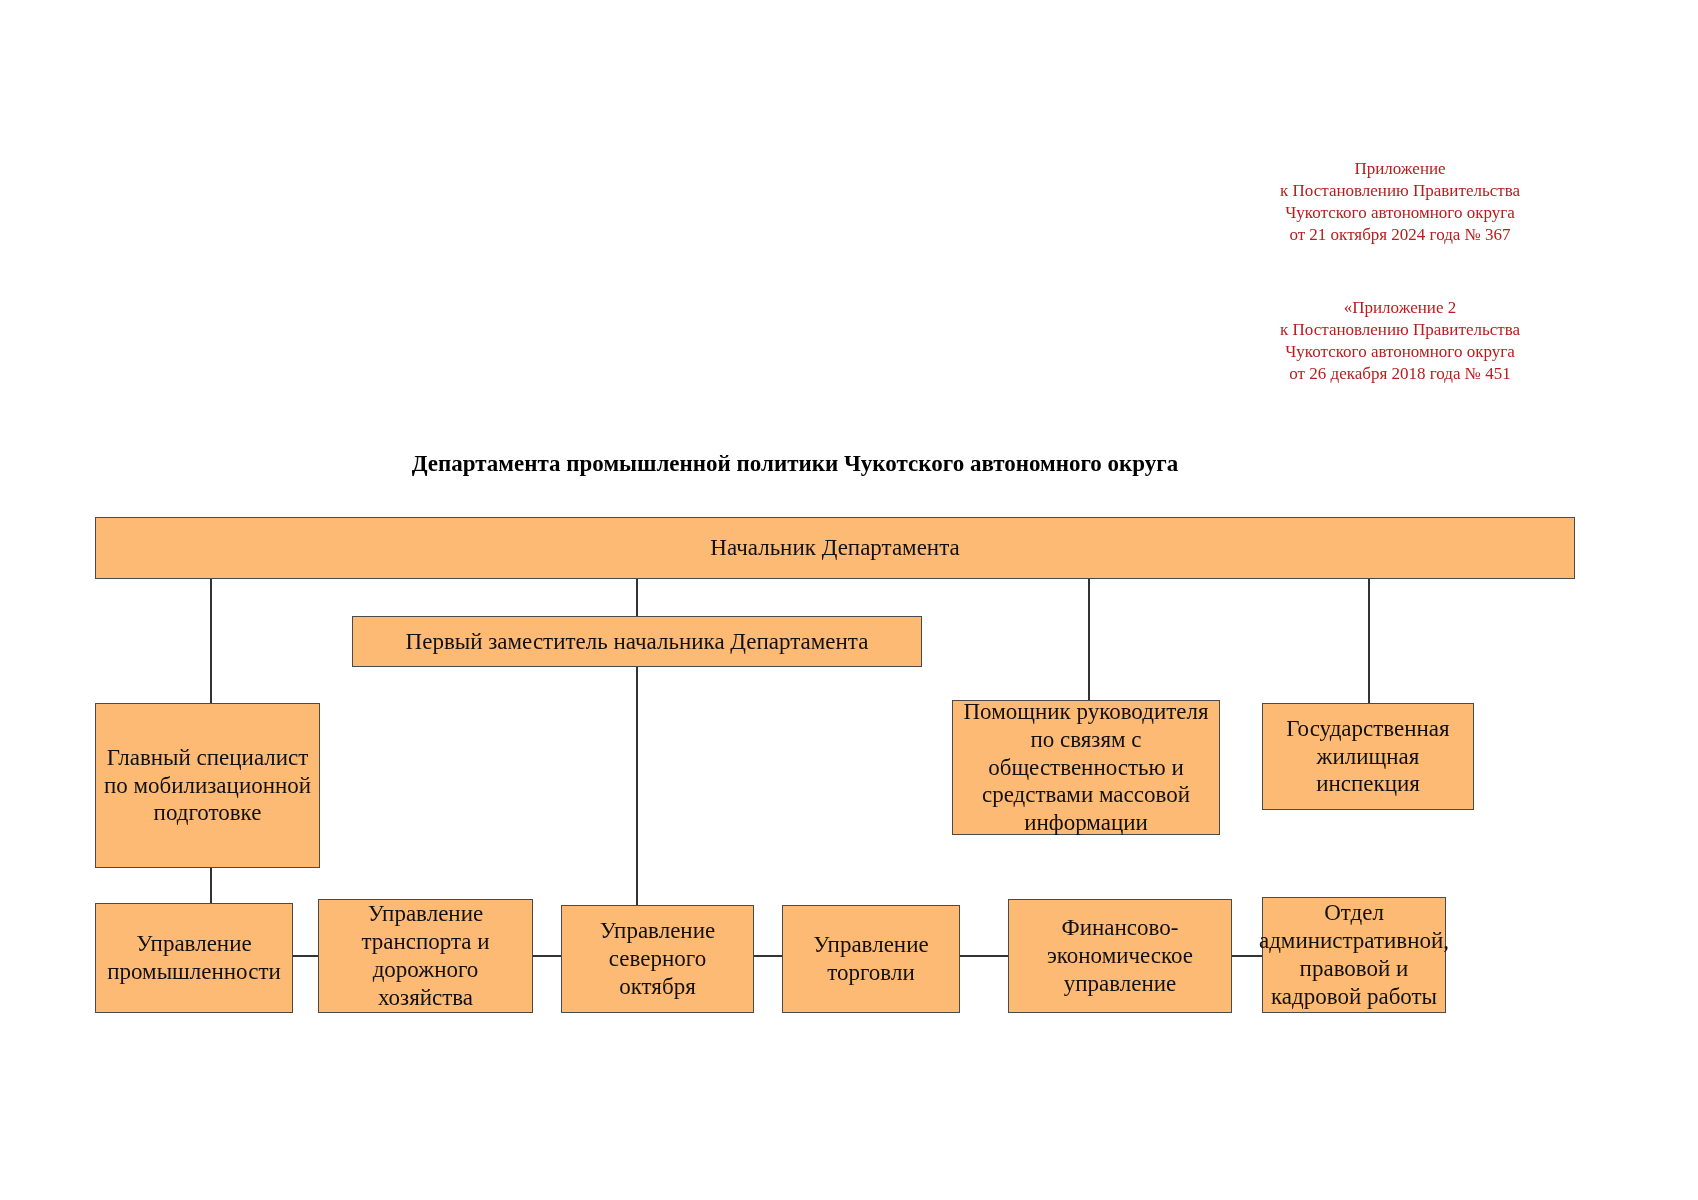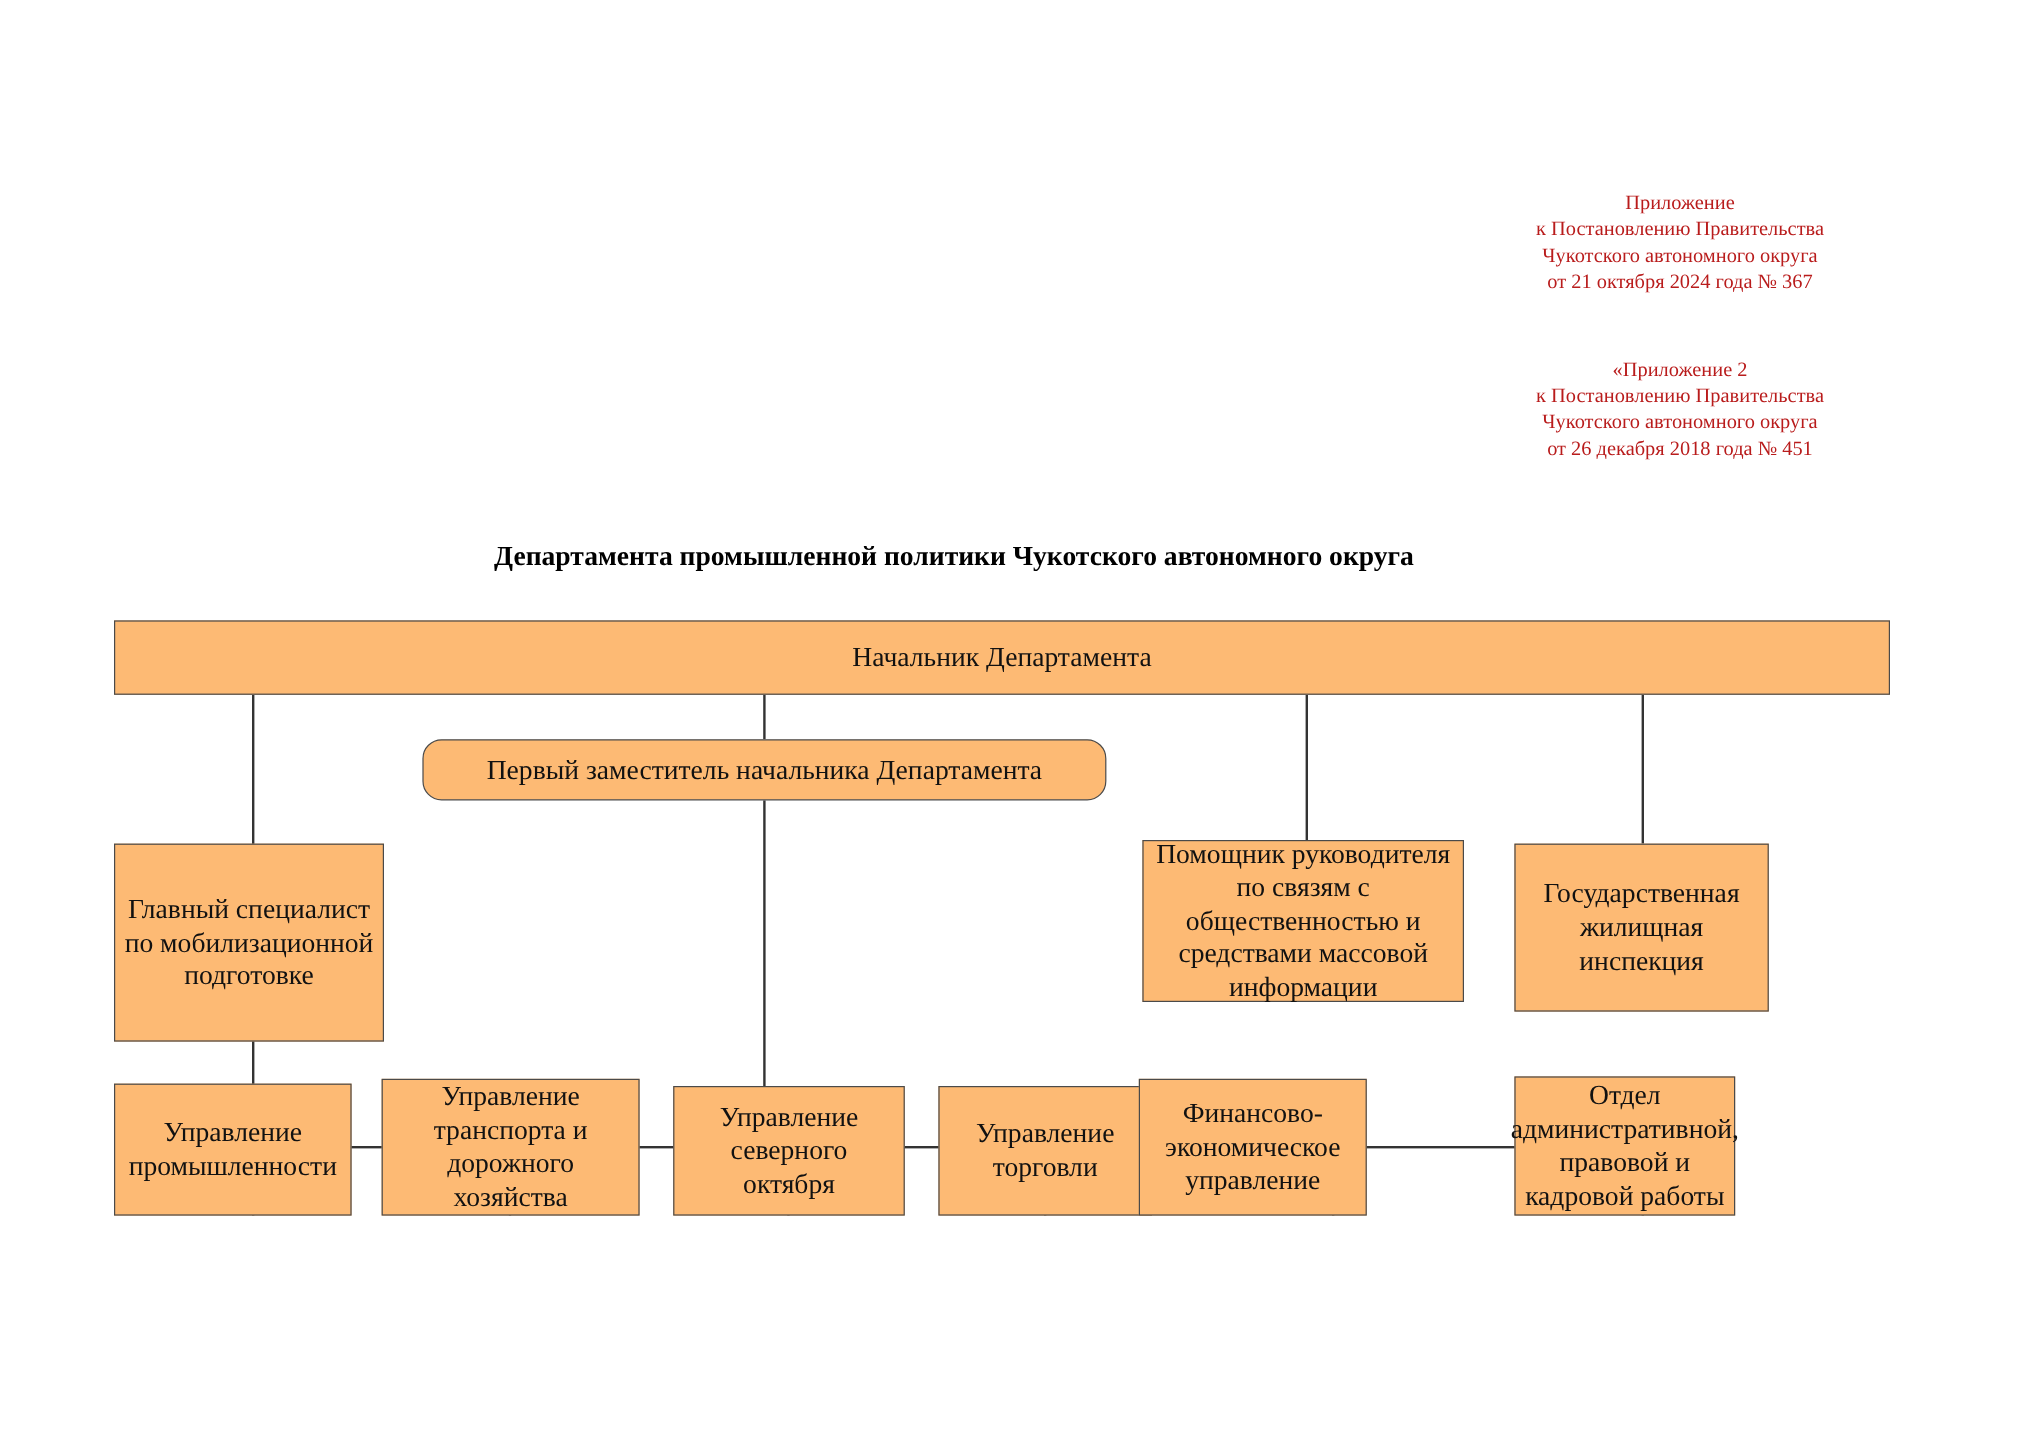--- a/index.html
+++ b/index.html
@@ -88,30 +88,30 @@
   .line {
     position: absolute;
     background: #333333;
     z-index: 1;
   }
   .vline { width: 1.6px; }
   .hline { height: 1.6px; }
 
   
   #node-head        { left: 95px;   top: 517px;  width: 1480px; height: 62px; }
-  #node-deputy      { left: 352px;  top: 616px;  width: 570px;  height: 51px; border-radius: 16px; }
+  #node-deputy      { left: 352px;  top: 616px;  width: 570px;  height: 51px; }
   #node-mobilization{ left: 95px;   top: 703px;  width: 225px;  height: 165px; }
   #node-press       { left: 952px;  top: 700px;  width: 268px;  height: 135px; }
-  #node-housing     { left: 1262px; top: 703px;  width: 212px;  height: 140px; }
+  #node-housing     { left: 1262px; top: 703px;  width: 212px;  height: 107px; }
 
   #node-industry    { left: 95px;   top: 903px;  width: 198px;  height: 110px; }
   #node-transport   { left: 318px;  top: 899px;  width: 215px;  height: 114px; }
   #node-northdelivery{left: 561px;  top: 905px;  width: 193px;  height: 108px; }
   #node-trade       { left: 782px;  top: 905px;  width: 178px;  height: 108px; }
-  #node-finance     { left: 949px; top: 899px;  width: 190px;  height: 114px; }
+  #node-finance     { left: 1008px; top: 899px;  width: 224px;  height: 114px; }
   #node-admin       { left: 1262px; top: 897px;  width: 184px;  height: 116px; }
 </style>
 </head>
 <body>
 
 <div class="page">
 
   <div class="ref-block" id="ref-block-1">
     <span class="ref-line">Приложение</span>
     <span class="ref-line">к Постановлению Правительства</span>

